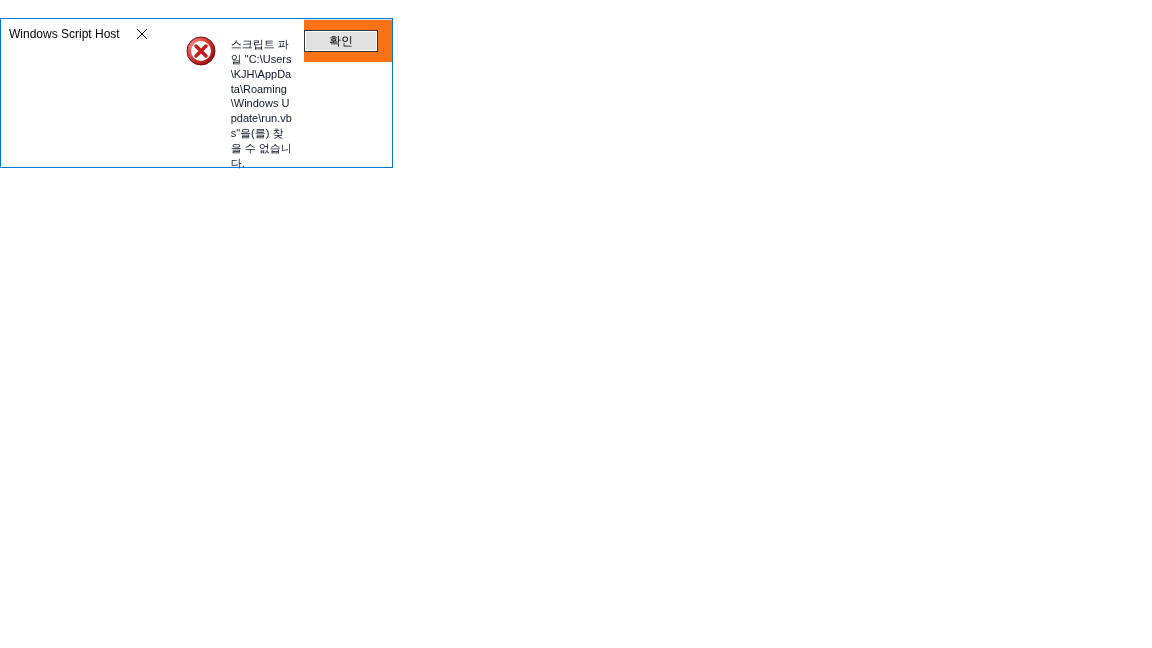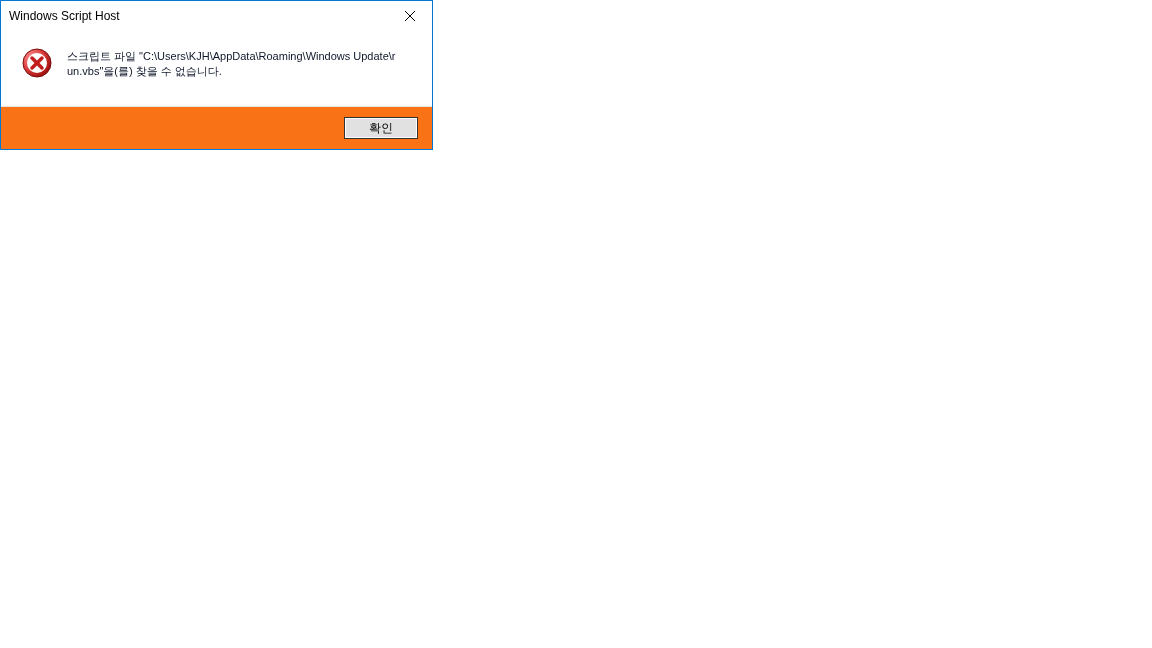--- a/index.html
+++ b/index.html
@@ -7,28 +7,28 @@
     padding: 0;
     width: 1152px;
     height: 648px;
     background: #ffffff;
     font-family: "Segoe UI", "Malgun Gothic", sans-serif;
     overflow: hidden;
   }
   .dialog {
     position: absolute;
     left: 0;
-    top: 0;
-    width: 433px;
+    top: 18px;
+    width: 393px;
     height: 150px;
     border: 1px solid #0078d7;
     background: #ffffff;
     box-sizing: border-box;
     display: flex;
-    flex-direction: column;
+    flex-direction: row;
   }
   .titlebar {
     height: 30px;
     display: flex;
     align-items: center;
     background: #ffffff;
   }
   .title {
     flex: 1;
     padding-left: 8px;

